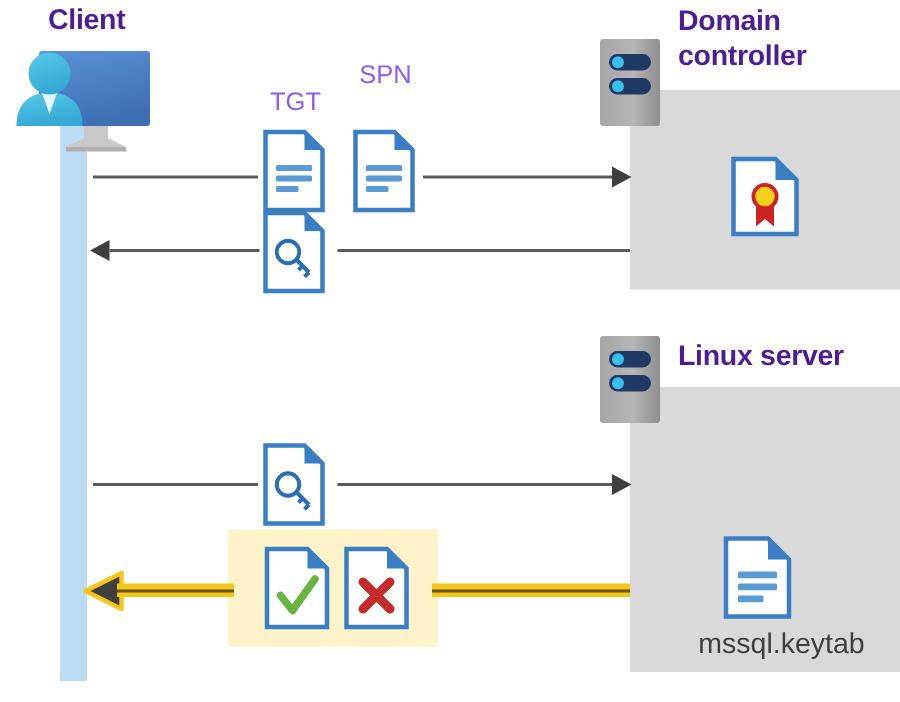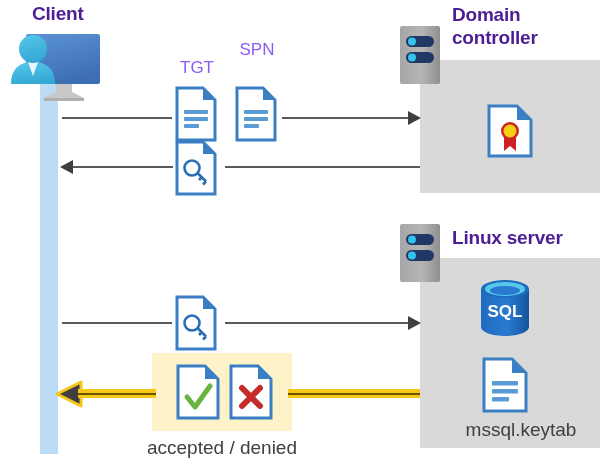--- a/index.html
+++ b/index.html
@@ -173,36 +173,20 @@
       <rect x="2" y="2" width="40" height="58" rx="2" fill="url(#towerGrad2)"></rect>
       <rect x="8" y="12" width="28" height="11" rx="5.5" fill="#1f3864"></rect>
       <circle cx="14" cy="17.5" r="4" fill="#35c0ee"></circle>
       <rect x="8" y="28" width="28" height="11" rx="5.5" fill="#1f3864"></rect>
       <circle cx="14" cy="33.5" r="4" fill="#35c0ee"></circle>
     </svg>
   </div>
 
   <div class="abs title" style="left:452px; top:226px; width:150px;">Linux server</div>
 
-  <div class="abs" style="left:478px; top:279px; width:54px; height:58px;">
-    <svg width="54" height="58" viewBox="0 0 54 58">
-      <defs>
-        <linearGradient id="sqlBody" x1="0" y1="0" x2="1" y2="0">
-          <stop offset="0%" stop-color="#1d6cc0"></stop>
-          <stop offset="55%" stop-color="#2a7ad1"></stop>
-          <stop offset="100%" stop-color="#14559c"></stop>
-        </linearGradient>
-      </defs>
-      <path d="M3 10 L3 48 C3 53 14 57 27 57 C40 57 51 53 51 48 L51 10 Z" fill="url(#sqlBody)"></path>
-      <ellipse cx="27" cy="10" rx="24" ry="9" fill="#1d6cc0"></ellipse>
-      <ellipse cx="27" cy="10" rx="20" ry="7" fill="#56c8ea"></ellipse>
-      <ellipse cx="27" cy="11.5" rx="15" ry="4.5" fill="#2a7ad1"></ellipse>
-      <text x="27" y="38" font-family="Liberation Sans, sans-serif" font-size="17" font-weight="bold" fill="#ffffff" text-anchor="middle">SQL</text>
-    </svg>
-  </div>
 
   <div class="abs" style="left:482px; top:357px; width:46px; height:56px;">
     <svg width="46" height="56" viewBox="0 0 46 56">
       <path d="M2 2 L30 2 L44 16 L44 54 L2 54 Z" fill="#ffffff" stroke="#3a7ec4" stroke-width="3"></path>
       <path d="M30 2 L44 16 L30 16 Z" fill="#3a7ec4"></path>
       <rect x="10" y="24" width="26" height="4.5" rx="1" fill="#5b9bd5"></rect>
       <rect x="10" y="32" width="26" height="4.5" rx="1" fill="#5b9bd5"></rect>
       <rect x="10" y="40" width="17" height="4.5" rx="1" fill="#5b9bd5"></rect>
     </svg>
   </div>
@@ -299,15 +283,14 @@
   </div>
 
   <div class="abs" style="left:229px; top:364px; width:44px; height:56px;">
     <svg width="44" height="56" viewBox="0 0 44 56">
       <path d="M2 2 L29 2 L42 15 L42 54 L2 54 Z" fill="#ffffff" stroke="#3a7ec4" stroke-width="3"></path>
       <path d="M29 2 L42 15 L29 15 Z" fill="#3a7ec4"></path>
       <path d="M13 24 L31 42 M31 24 L13 42" fill="none" stroke="#c42b2b" stroke-width="6" stroke-linecap="round"></path>
     </svg>
   </div>
 
-  <div class="abs caption" style="left:132px; top:436px; width:180px; text-align:center;">accepted / denied</div>
 
 </div>
 
 </body></html>

